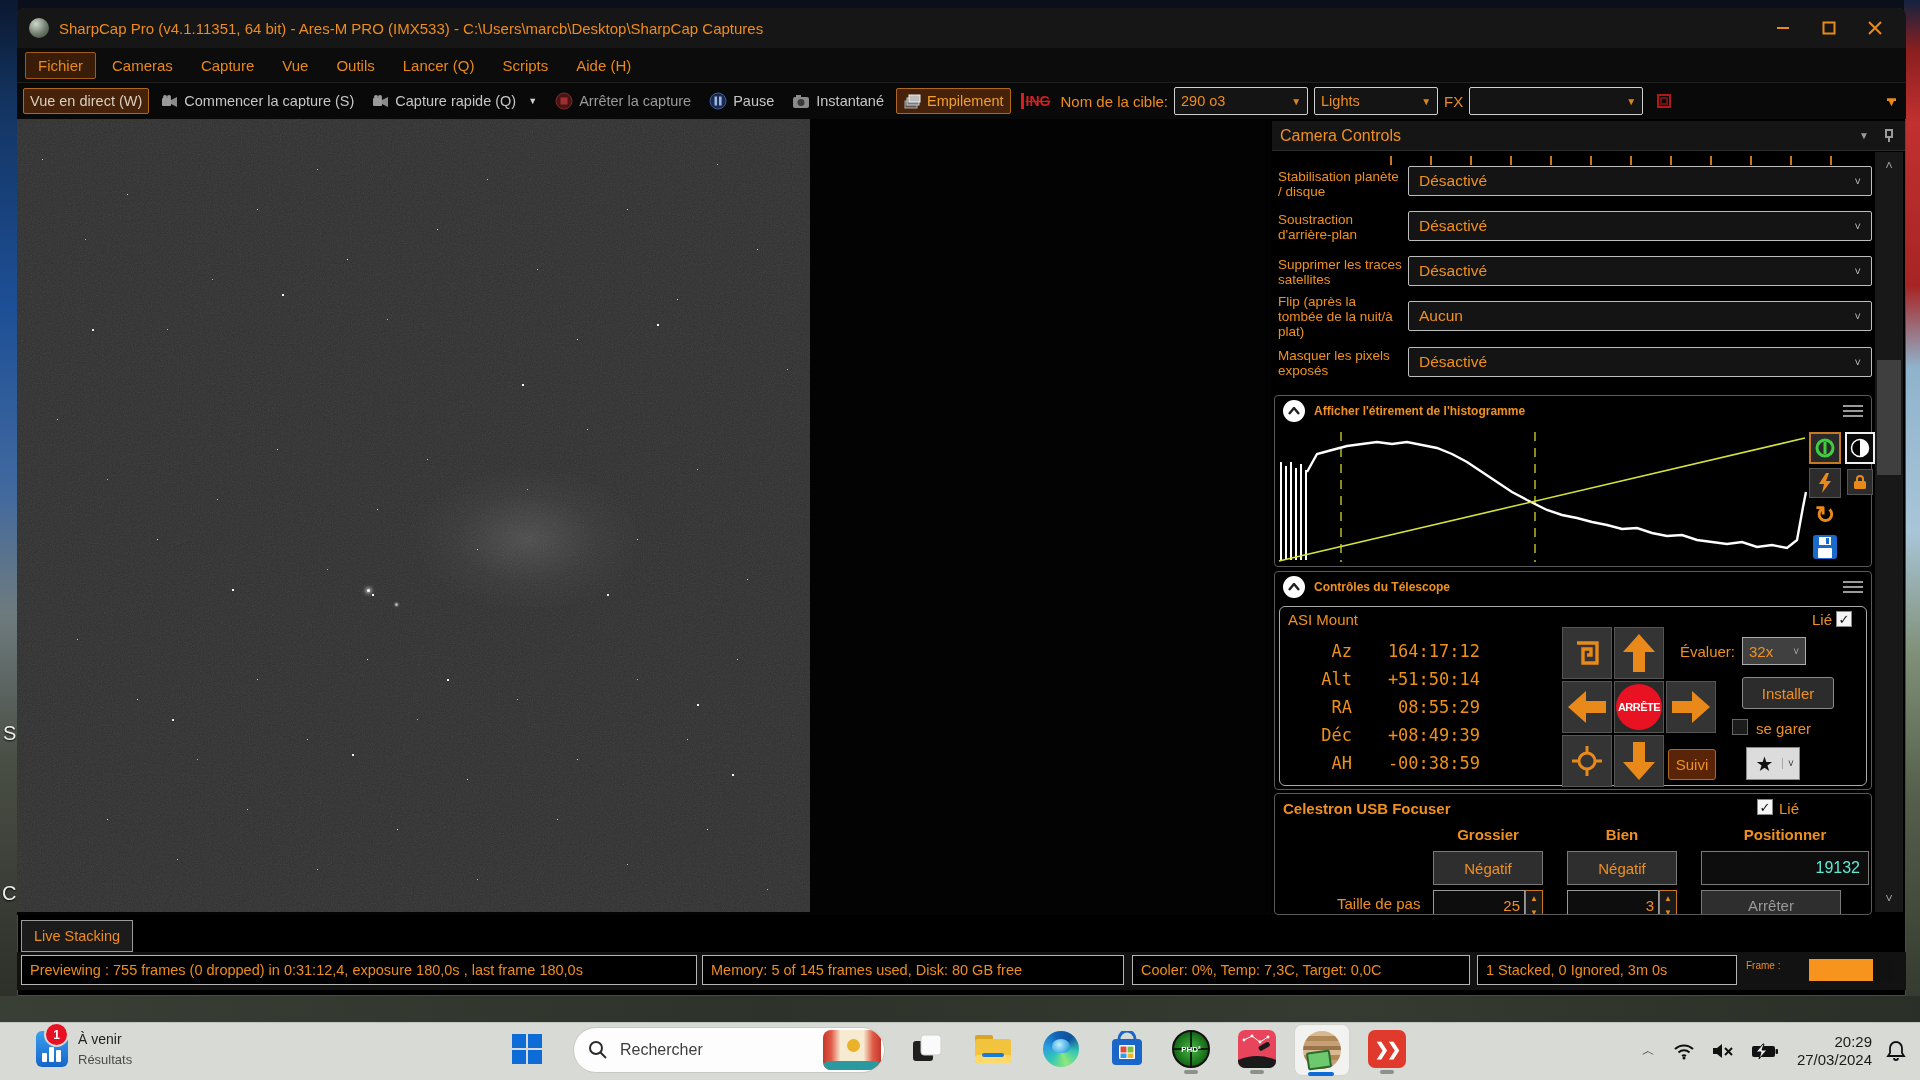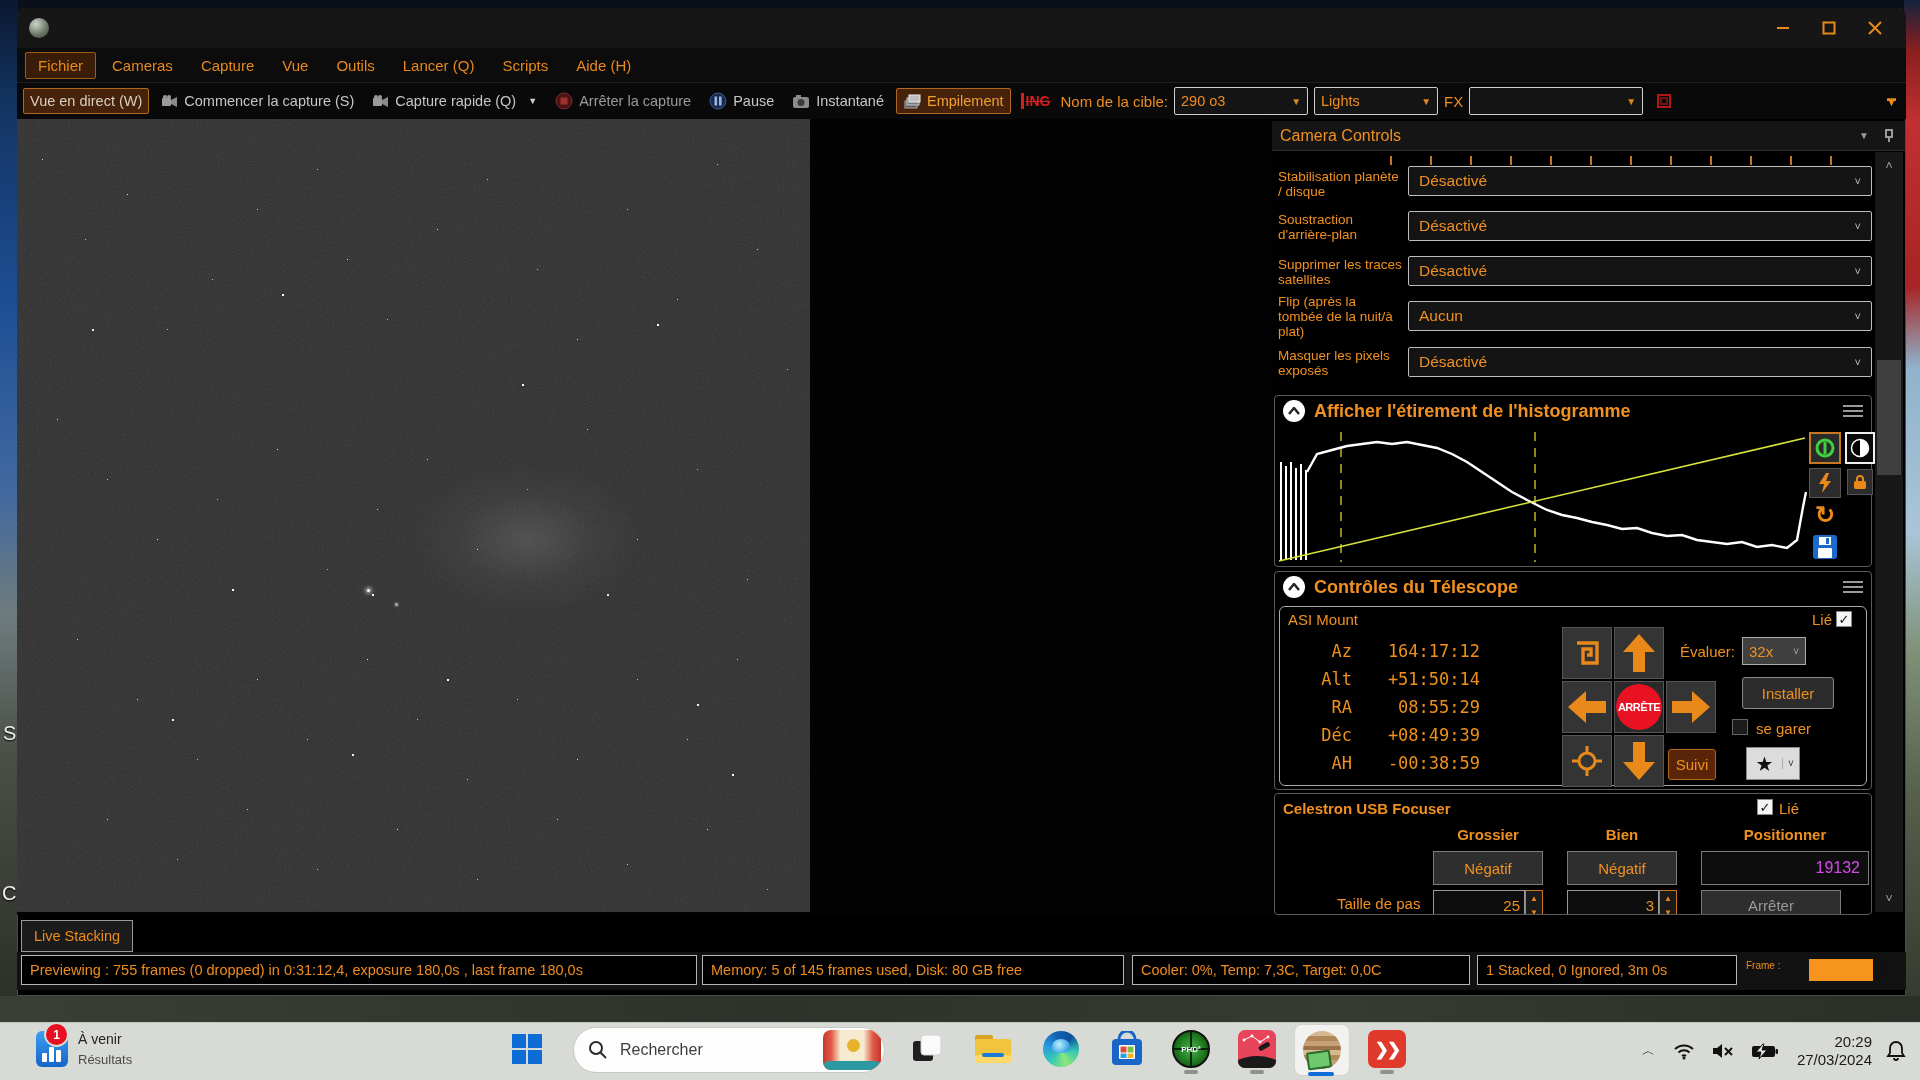--- a/index.html
+++ b/index.html
@@ -69,21 +69,21 @@
   #cc-header{left:1272px;top:121px;width:633px;height:30px;background:#151515;border-bottom:1px solid #2a2a2a;
     display:flex;align-items:center;color:#f09020;font-size:16px;padding-left:8px;box-sizing:border-box;}
   #cc-ruler{left:1390px;top:156px;width:480px;height:9px;
     background:repeating-linear-gradient(90deg,#c87820 0 2px,transparent 2px 40px);}
   .cc-row-label{color:#f09020;font-size:13.5px;line-height:15px;width:126px;overflow:hidden;}
   .cc-select{width:464px;height:30px;border:1px solid #bdbdbd;background:#141414;border-radius:2px;
     display:flex;align-items:center;justify-content:space-between;padding:0 10px;box-sizing:border-box;
     color:#f09020;font-size:15.5px;}
   .cc-chev{color:#bdbdbd;font-size:11px;}
   .panel-box{border:1px solid #5a5a5a;border-radius:4px;background:#000;box-sizing:border-box;}
-  .sec-head{display:flex;align-items:center;gap:9px;padding:4px 8px;color:#f09020;font-size:18px;font-weight:bold;}
+  .sec-head{display:flex;align-items:center;gap:9px;padding:4px 8px;color:#f09020;font-size:12px;font-weight:bold;}
   .circ-up{width:22px;height:22px;border-radius:50%;background:#fff;display:flex;align-items:center;justify-content:center;}
   .burger{margin-left:auto;width:20px;display:flex;flex-direction:column;gap:3px;}
   .burger i{height:2px;background:#9a9a9a;}
   
   .h-ic{position:absolute;display:flex;align-items:center;justify-content:center;box-sizing:border-box;}
   
   .coord-row{display:flex;font-family:"DejaVu Sans Mono",monospace;font-size:17px;color:#ef9018;height:28px;align-items:center;}
   .coord-l{width:52px;text-align:right;}
   .coord-v{width:128px;text-align:right;}
   .pad-cell{position:absolute;width:50px;height:52px;background:#343434;border:1px solid #555;box-sizing:border-box;
@@ -141,20 +141,21 @@
     <div class="abs desk-letter" style="left:3px;top:722px;">S</div>
     <div class="abs desk-letter" style="left:2px;top:882px;">C</div>
   </div>
   <div id="desk-right" class="abs"></div>
   <div id="desk-bottom" class="abs"></div>
 
   <div id="win" class="abs"></div>
 
   <div id="titlebar" class="abs">
     <div id="app-icon"></div>
+    <div id="title-text">SharpCap Pro (v4.1.11351, 64 bit) - Ares-M PRO (IMX533) - C:\Users\marcb\Desktop\SharpCap Captures</div>
     <div style="margin-left:auto;display:flex;margin-right:8px;">
       <div class="winbtn">
         <svg width="16" height="16">
             <line x1="2" y1="8" x2="14" y2="8" stroke="#e8891a" stroke-width="2"></line>
           </svg>
       </div>
       <div class="winbtn">
         <svg width="16" height="16">
             <rect x="2.5" y="2.5" width="11" height="11" fill="none" stroke="#e8891a" stroke-width="2"></rect>
           </svg>
@@ -508,21 +509,21 @@
     <div class="abs or" style="left:8px;top:6px;font-size:15px;font-weight:bold;color:#f09020;">Celestron USB Focuser</div>
     <div class="abs" style="left:482px;top:5px;">
         <span class="checkbox">✓</span>
       </div>
     <div class="abs or" style="left:504px;top:6px;font-size:15px;">Lié</div>
     <div class="abs f-head" style="left:158px;top:32px;width:110px;">Grossier</div>
     <div class="abs f-head" style="left:292px;top:32px;width:110px;">Bien</div>
     <div class="abs f-head" style="left:426px;top:32px;width:168px;">Positionner</div>
     <div class="abs f-btn" style="left:158px;top:57px;width:110px;height:34px;">Négatif</div>
     <div class="abs f-btn" style="left:292px;top:57px;width:110px;height:34px;">Négatif</div>
-    <div class="abs" style="left:426px;top:57px;width:168px;height:34px;border:1px solid #7a7a7a;background:#0d0d0d;color:#d946ef;font-size:16px;display:flex;align-items:center;justify-content:flex-end;padding-right:8px;box-sizing:border-box;">19132</div>
+    <div class="abs" style="left:426px;top:57px;width:168px;height:34px;border:1px solid #7a7a7a;background:#0d0d0d;color:#5eead4;font-size:16px;display:flex;align-items:center;justify-content:flex-end;padding-right:8px;box-sizing:border-box;">19132</div>
     <div class="abs or" style="left:62px;top:101px;font-size:15px;">Taille de pas</div>
     <div class="abs spin" style="left:158px;top:96px;width:110px;">
       <span class="val">25</span>
       <span class="arrows">
           <span>▲</span>
           <span>▼</span>
         </span>
     </div>
     <div class="abs spin" style="left:292px;top:96px;width:110px;">
       <span class="val">3</span>

